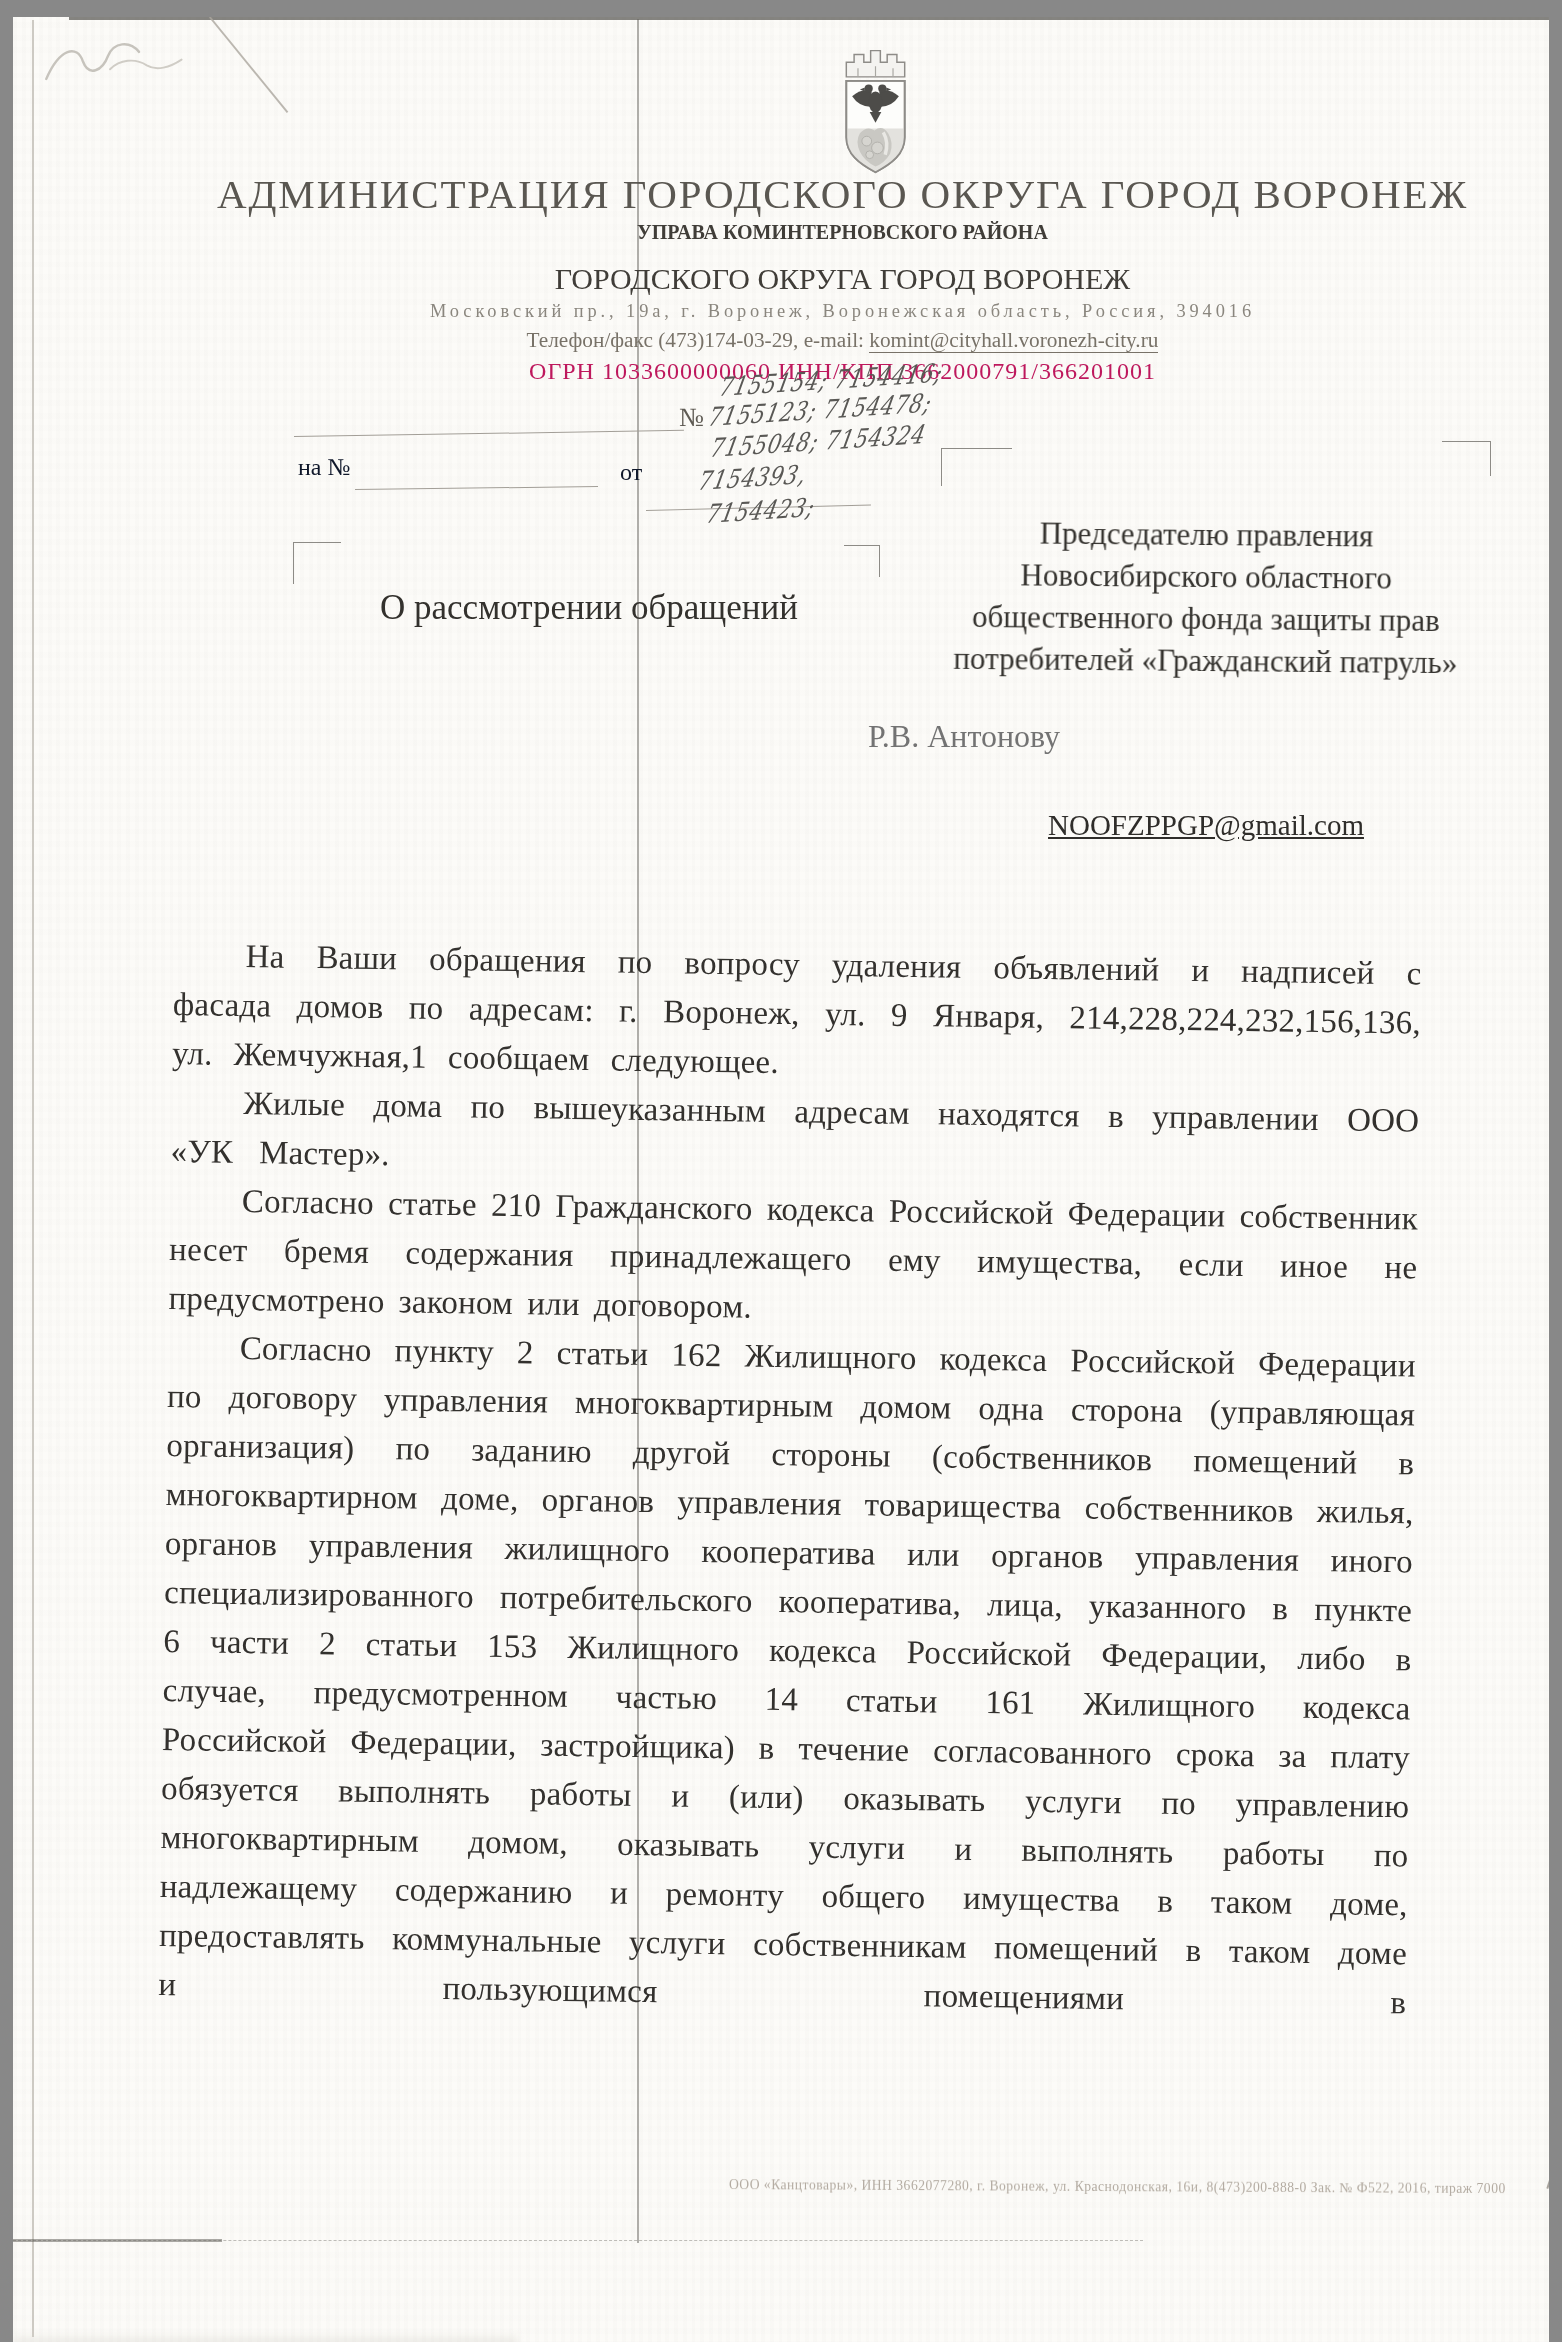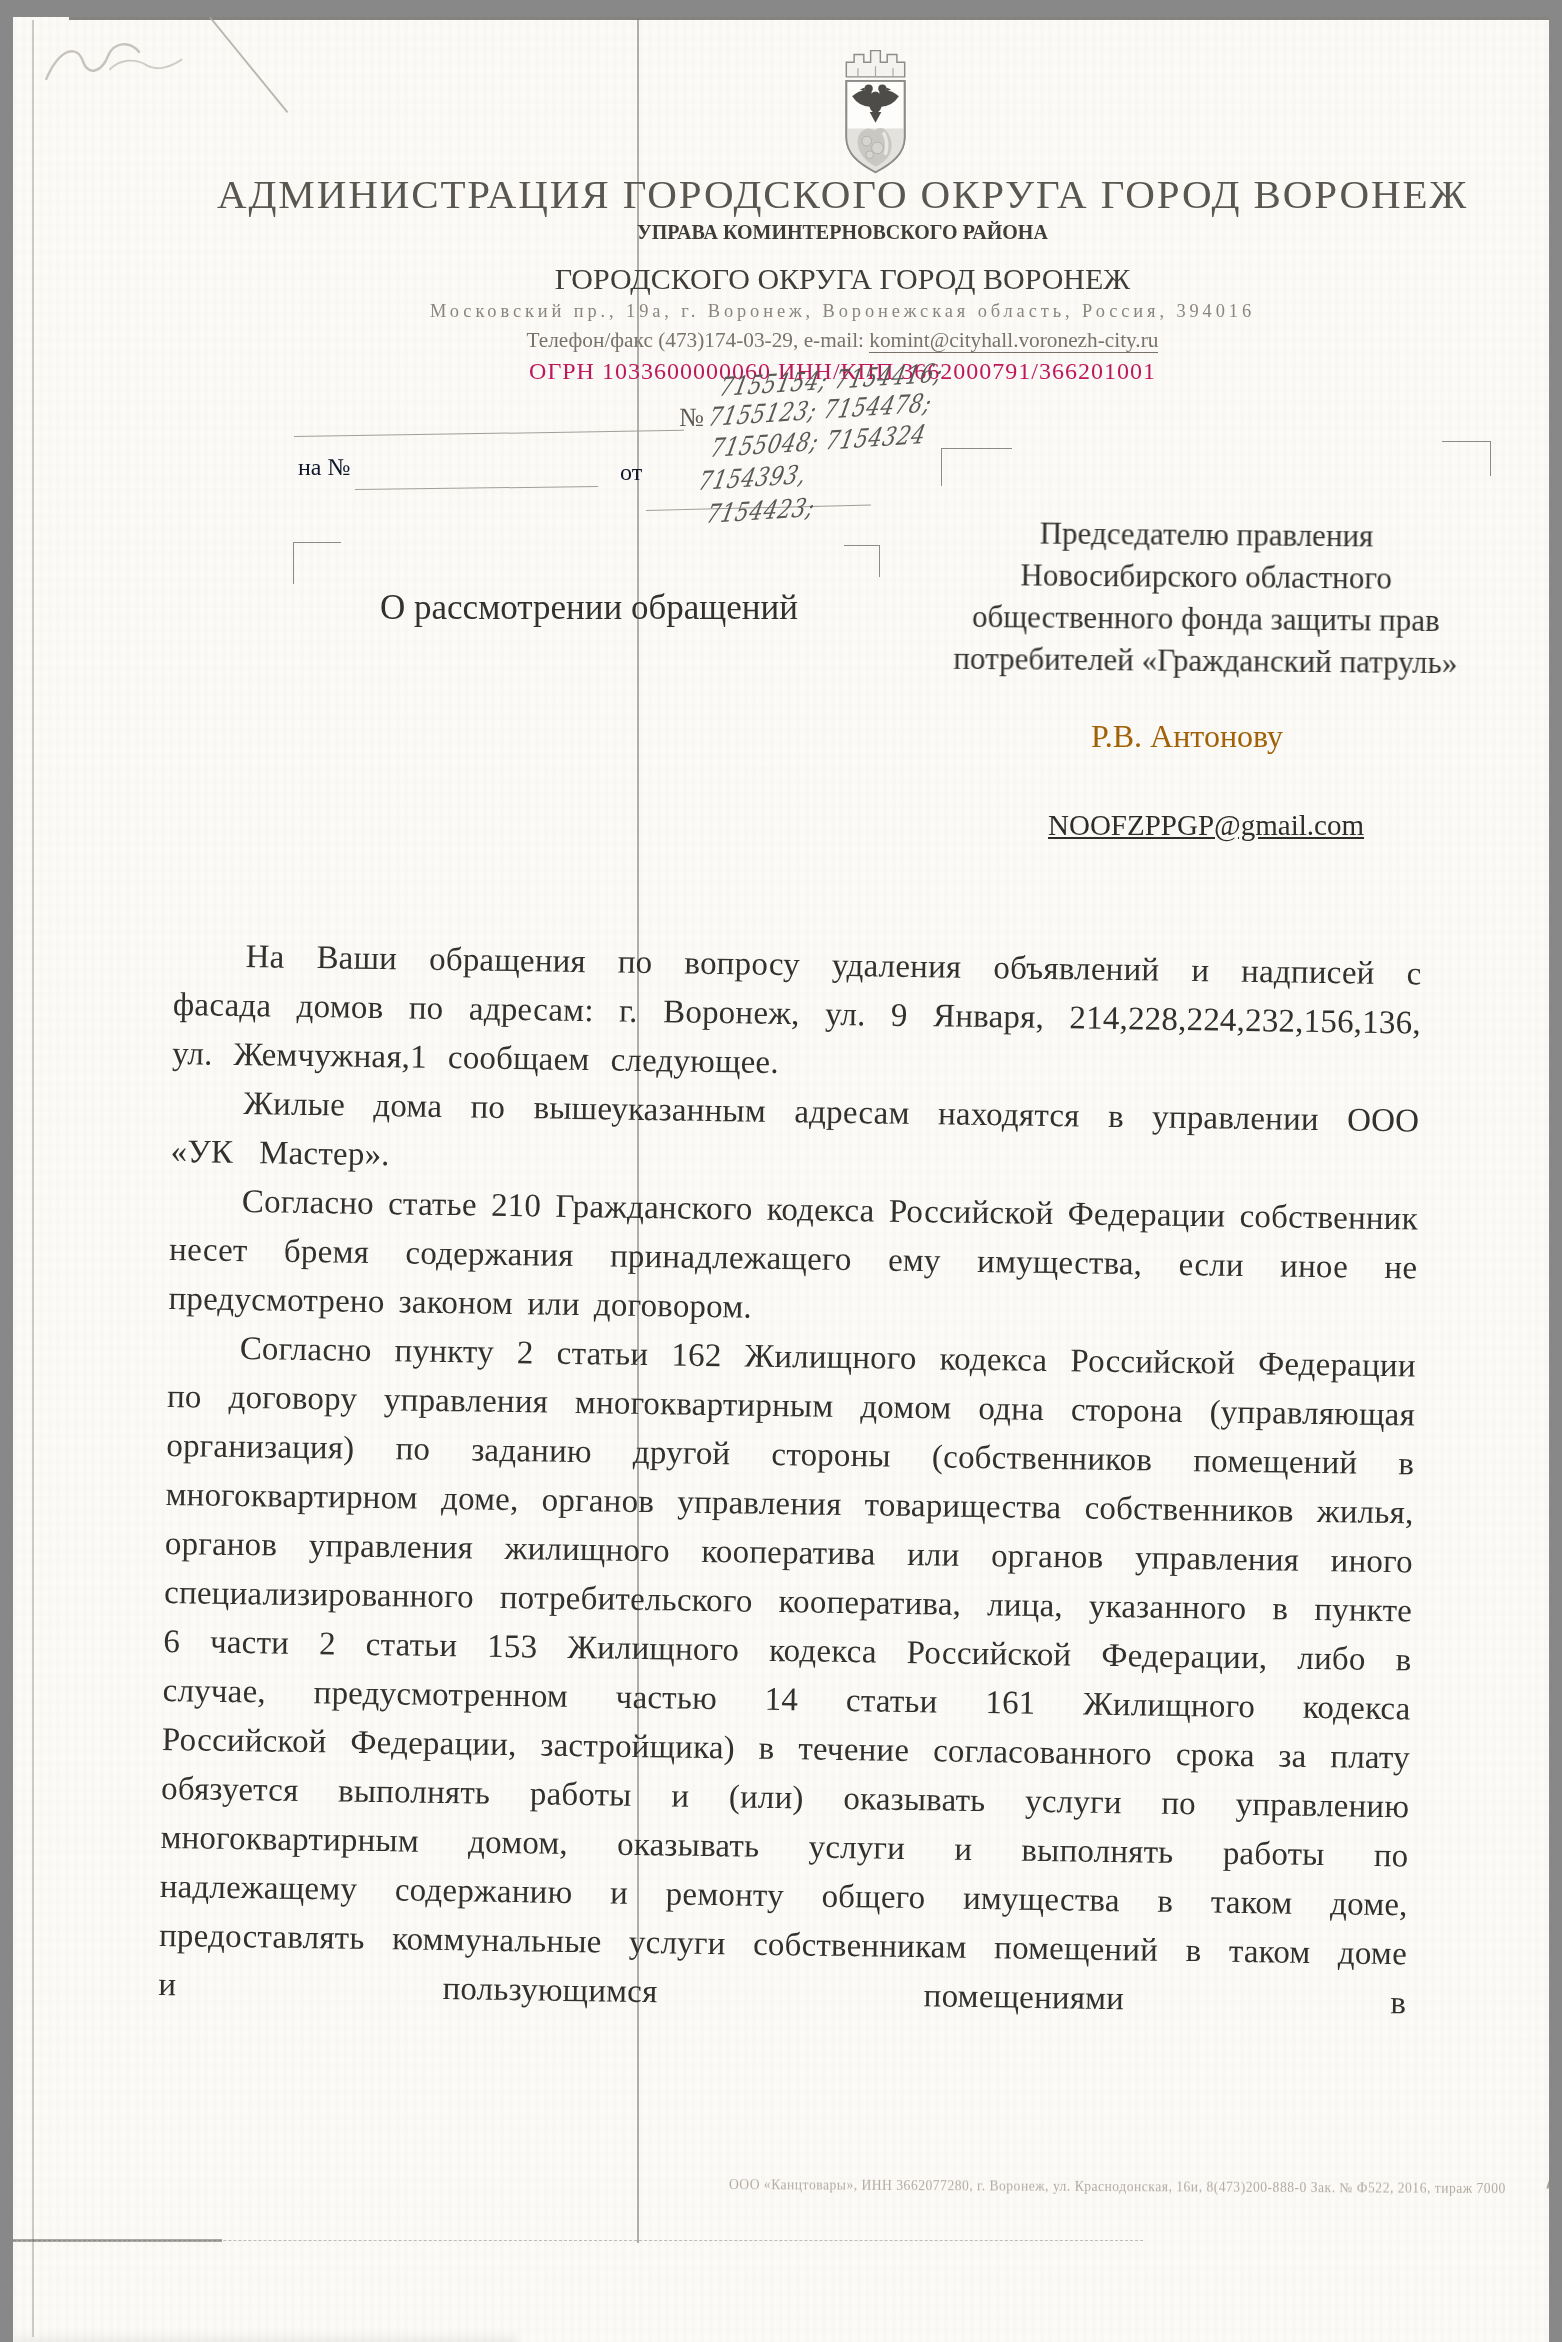--- a/index.html
+++ b/index.html
@@ -66,21 +66,21 @@
   
   .cmark{border:0 solid #8d8b86;}
   .mark-num{left:928px;top:431px;width:70px;height:37px;border-left-width:1.9px;border-top-width:1.9px;}
   .mark-right{left:1429px;top:424px;width:48px;height:34px;border-right-width:1.9px;border-top-width:1.9px;}
   .mark-subj-left{left:280px;top:525px;width:47px;height:41px;border-left-width:1.9px;border-top-width:1.9px;}
   .mark-subj-right{left:831px;top:528px;width:35px;height:31px;border-right-width:1.9px;border-top-width:1.9px;}
 
   
   .subject{left:367px;top:571px;font-size:35px;color:#33312d;}
   .recipient{left:902px;top:497px;width:582px;text-align:center;font-size:31px;line-height:42px;color:#34322e;transform:rotate(0.5deg);}
-  .recipient-name{left:883px;top:701px;width:582px;text-align:center;font-size:32px;color:#a16207;}
+  .recipient-name{left:855px;top:701px;width:582px;text-align:left;font-size:32px;color:#737373;}
   .recipient-email{left:902px;top:792px;width:582px;text-align:center;font-size:29px;color:#2f2d2a;text-decoration:underline;}
 
   
   .body-block{
     left:161px;top:914px;width:1248px;
     font-size:33px;line-height:49px;letter-spacing:0.2px;
     text-align:justify;color:#33312e;
     transform:rotate(0.85deg);transform-origin:left top;
   }
   .body-block p{margin:0;text-indent:72px;}

